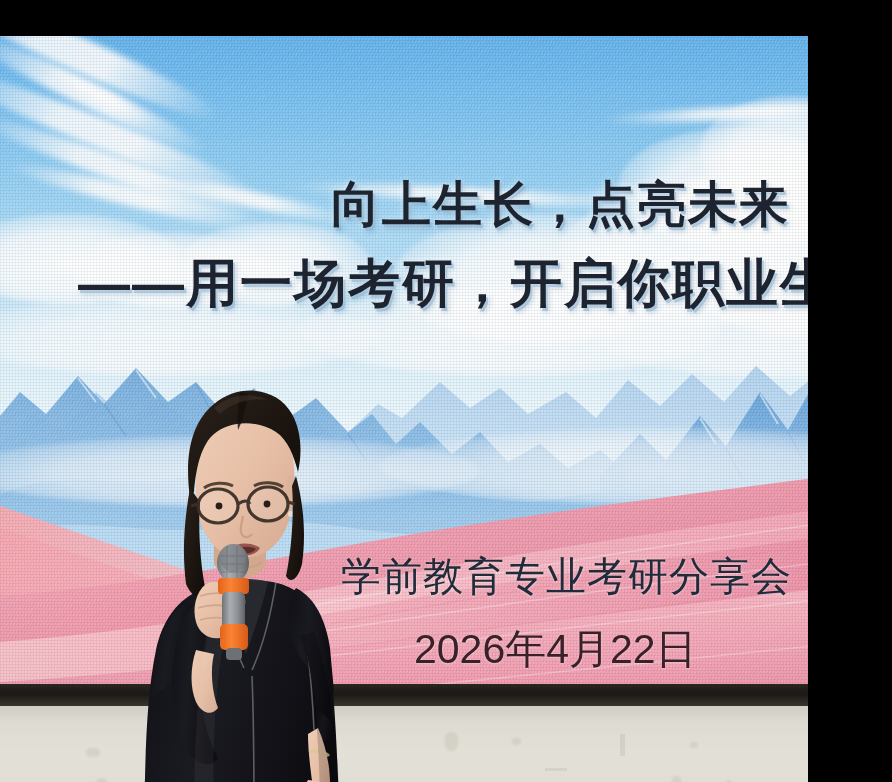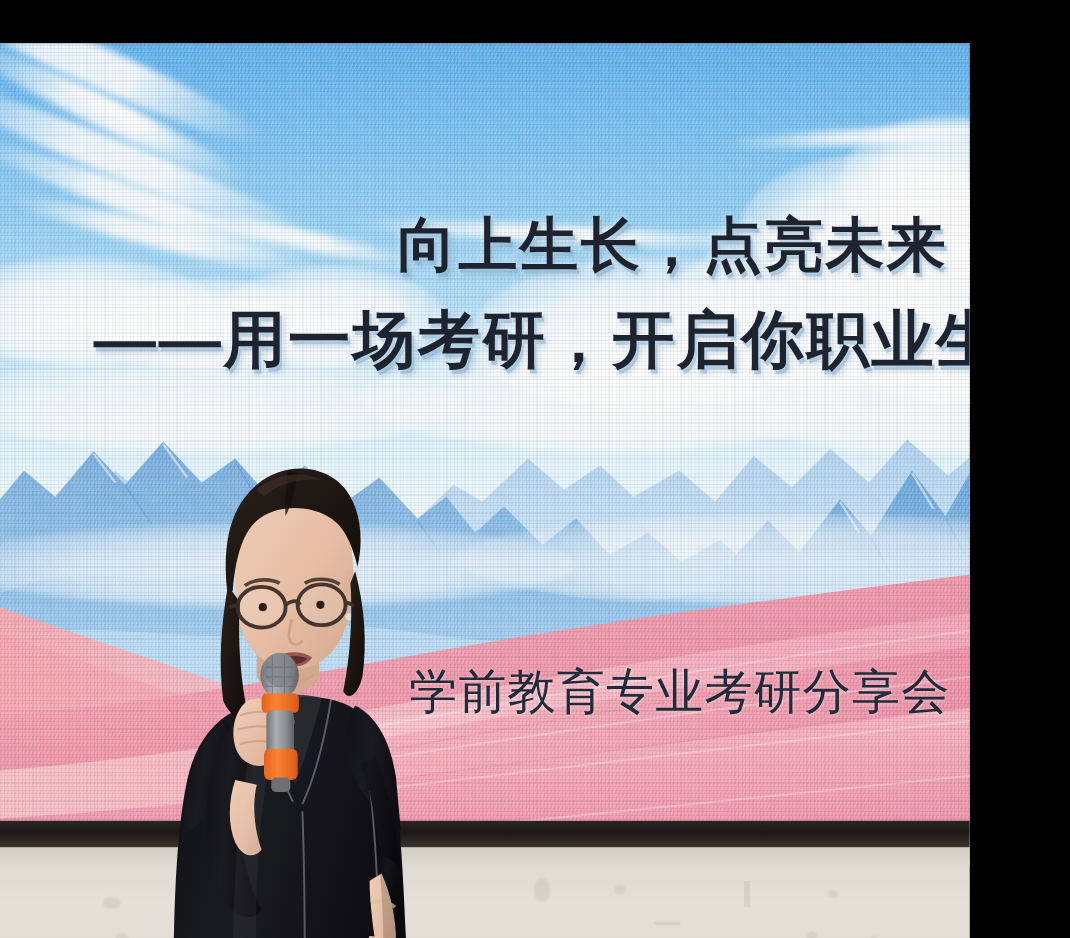--- a/index.html
+++ b/index.html
@@ -353,20 +353,21 @@
     </div>
 
     <div class="scan"></div>
     <div class="pixelgrid"></div>
     <div class="screen-vig"></div>
 
     <div class="slide-text">
       <div class="title-1">向上生长，点亮未来</div>
       <div class="title-2">——用一场考研，开启你职业生涯的新</div>
       <div class="subtitle">学前教育专业考研分享会</div>
+      <div class="date">2026年4月22日</div>
     </div>
 
   </div>
 
   <div class="screen-frame"></div>
 
   <div class="speaker">
     <svg width="892" height="782" viewBox="0 0 892 782">
       <defs>
         <linearGradient id="topG" x1="0" y1="0" x2="1" y2="0.3">

